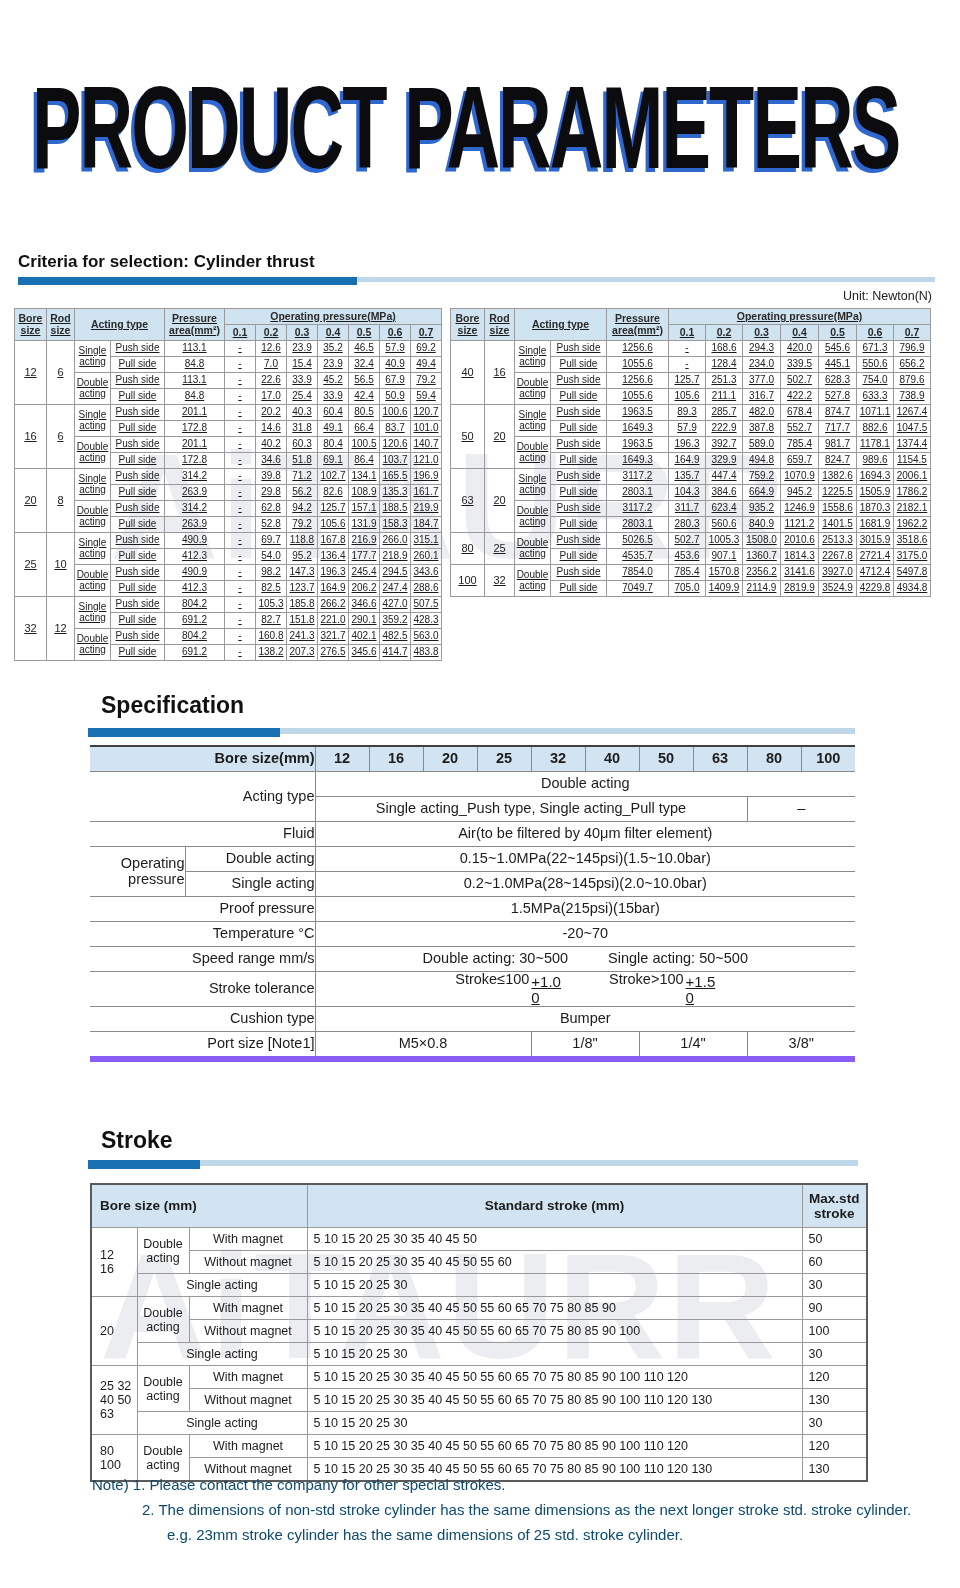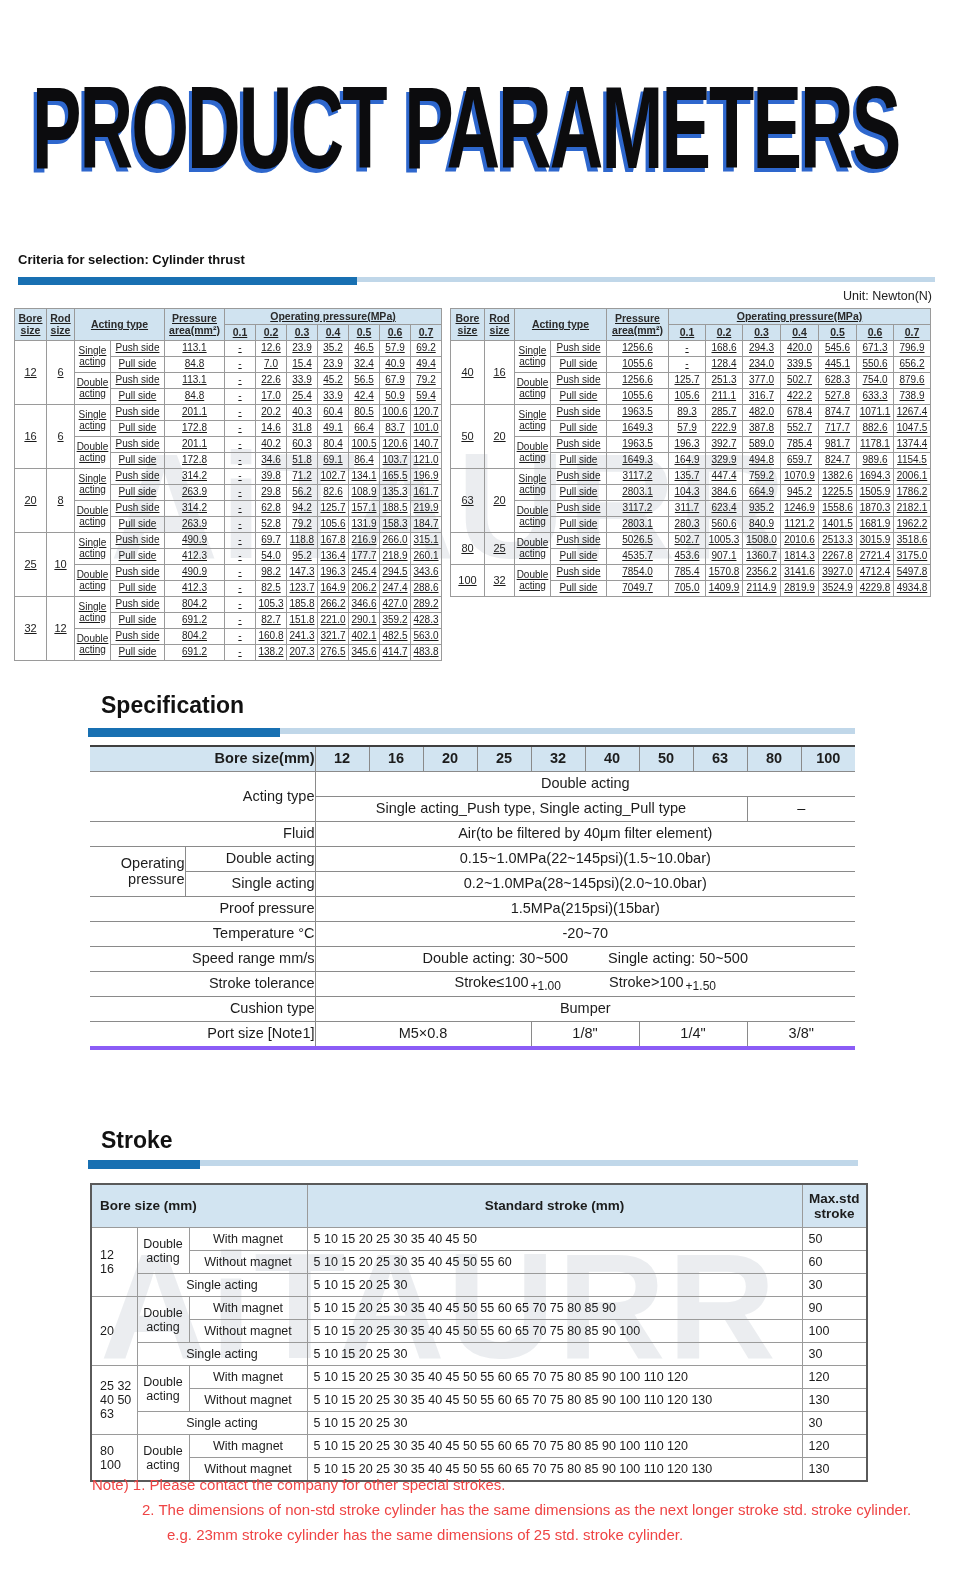--- a/index.html
+++ b/index.html
@@ -12,21 +12,21 @@
 
   .layer{position:absolute;z-index:1;}
 
   
   .title{top:80px;left:32px;width:920px;height:100px;}
   .title .inner{display:inline-block;transform:scaleX(0.64);transform-origin:left center;
       font-size:116px;line-height:96px;font-weight:bold;letter-spacing:-3px;color:#0c0c0e;
       text-shadow:-5px 4px 0 #2e67cd;white-space:nowrap;}
 
   
-  .h-criteria{top:252px;left:18px;font-size:13px;font-weight:bold;color:#111;}
+  .h-criteria{top:252px;left:18px;font-size:17px;font-weight:bold;color:#111;}
   .bar{display:flex;align-items:flex-start;}
   .bar .dark{background:#1870b2;height:8px;}
   .bar .light{background:#c0d7e9;height:5px;}
   .bar-criteria{top:277px;left:18px;width:917px;}
   .h-spec{top:692px;left:101px;font-size:23px;font-weight:bold;color:#111;}
   .bar-spec{top:728px;left:88px;width:767px;}
   .bar-spec .dark,.bar-stroke .dark{height:9px;}
   .bar-spec .light,.bar-stroke .light{height:6px;}
   .h-stroke{top:1127px;left:101px;font-size:23px;font-weight:bold;color:#111;}
   .bar-stroke{top:1160px;left:88px;width:770px;}
@@ -43,42 +43,42 @@
   .t-left{top:308px;left:14px;}
   .t-right{top:308px;left:450px;}
 
   
   .spec{border-collapse:collapse;table-layout:fixed;width:765px;}
   .spec td{height:24px;font-size:14.5px;border-top:1px solid #8a8a8a;text-align:center;
       vertical-align:middle;color:#1c1c1c;padding:0;line-height:1.05;}
   .spec .lab{text-align:right;padding-left:10px;}
   .spec .vl{border-left:1px solid #8a8a8a;}
   .spec tr.first td{background:#d2e4f1;border-top:2px solid #3f3f3f;font-weight:bold;}
-  .spec tr.last td{border-bottom:4px solid #8b5cf6;}
+  .spec tr.last td{border-bottom:6px solid #8b5cf6;}
   .spec-wrap{top:745px;left:90px;}
-  .tolstack{display:inline-flex;align-items:flex-start;
-      font-size:12px;line-height:1.05;vertical-align:-3px;margin-left:2px;}
+  .tolstack{display:inline-flex;flex-direction:column;align-items:flex-start;
+      font-size:15px;line-height:1.05;vertical-align:-3px;margin-left:2px;text-decoration:underline;}
   .gap40{display:inline-block;width:40px;}
 
   .spec-notes{top:1049px;left:92px;font-size:14.5px;line-height:22px;color:#151515;}
 
   
   .stroke-t{border-collapse:collapse;table-layout:fixed;border:2px solid #5a5a5a;}
   .stroke-t th,.stroke-t td{border:1px solid #9a9a9a;padding:0;height:22px;font-size:12.5px;
       vertical-align:middle;color:#1c1c1c;line-height:1.12;overflow:hidden;}
   .stroke-t thead th{background:#d2e4f1;font-size:13.5px;font-weight:bold;height:42px;}
   .stroke-t thead th.hl{text-align:left;padding-left:8px;}
   .stroke-t .pl{white-space:pre-line;}
   .stroke-t td.bore{text-align:left;padding-left:8px;}
   .stroke-t td.ctr{text-align:center;}
   .stroke-t td.strokes,.stroke-t td.max{text-align:left;padding-left:6px;white-space:nowrap;}
   .stroke-t tr.gsep td{border-top:1.8px solid #5a5a5a;}
   .stroke-wrap{top:1183px;left:90px;}
 
-  .stroke-notes{top:1472px;left:92px;font-size:15px;line-height:25px;color:#ef4444;width:830px;}
+  .stroke-notes{top:1472px;left:92px;font-size:15px;line-height:25px;color:#0c4a6e;width:830px;}
   .stroke-note2{padding-left:75px;text-indent:-25px;}
 </style>
 </head>
 <body>
 
 <div id="page">
 
   <div class="wm" style="top:420px;left:110px;">AiTAURR</div>
   <div class="wm" style="top:1220px;left:100px;">AiTAURR</div>
 
@@ -337,21 +337,21 @@
             <td class="pl" rowspan="2">Single
 acting</td>
             <td>Push side</td>
             <td>804.2</td>
             <td>-</td>
             <td>105.3</td>
             <td>185.8</td>
             <td>266.2</td>
             <td>346.6</td>
             <td>427.0</td>
-            <td>289.2</td>
+            <td>507.5</td>
           </tr>
           <tr>
             <td>Pull side</td>
             <td>691.2</td>
             <td>-</td>
             <td>82.7</td>
             <td>151.8</td>
             <td>221.0</td>
             <td>290.1</td>
             <td>359.2</td>

